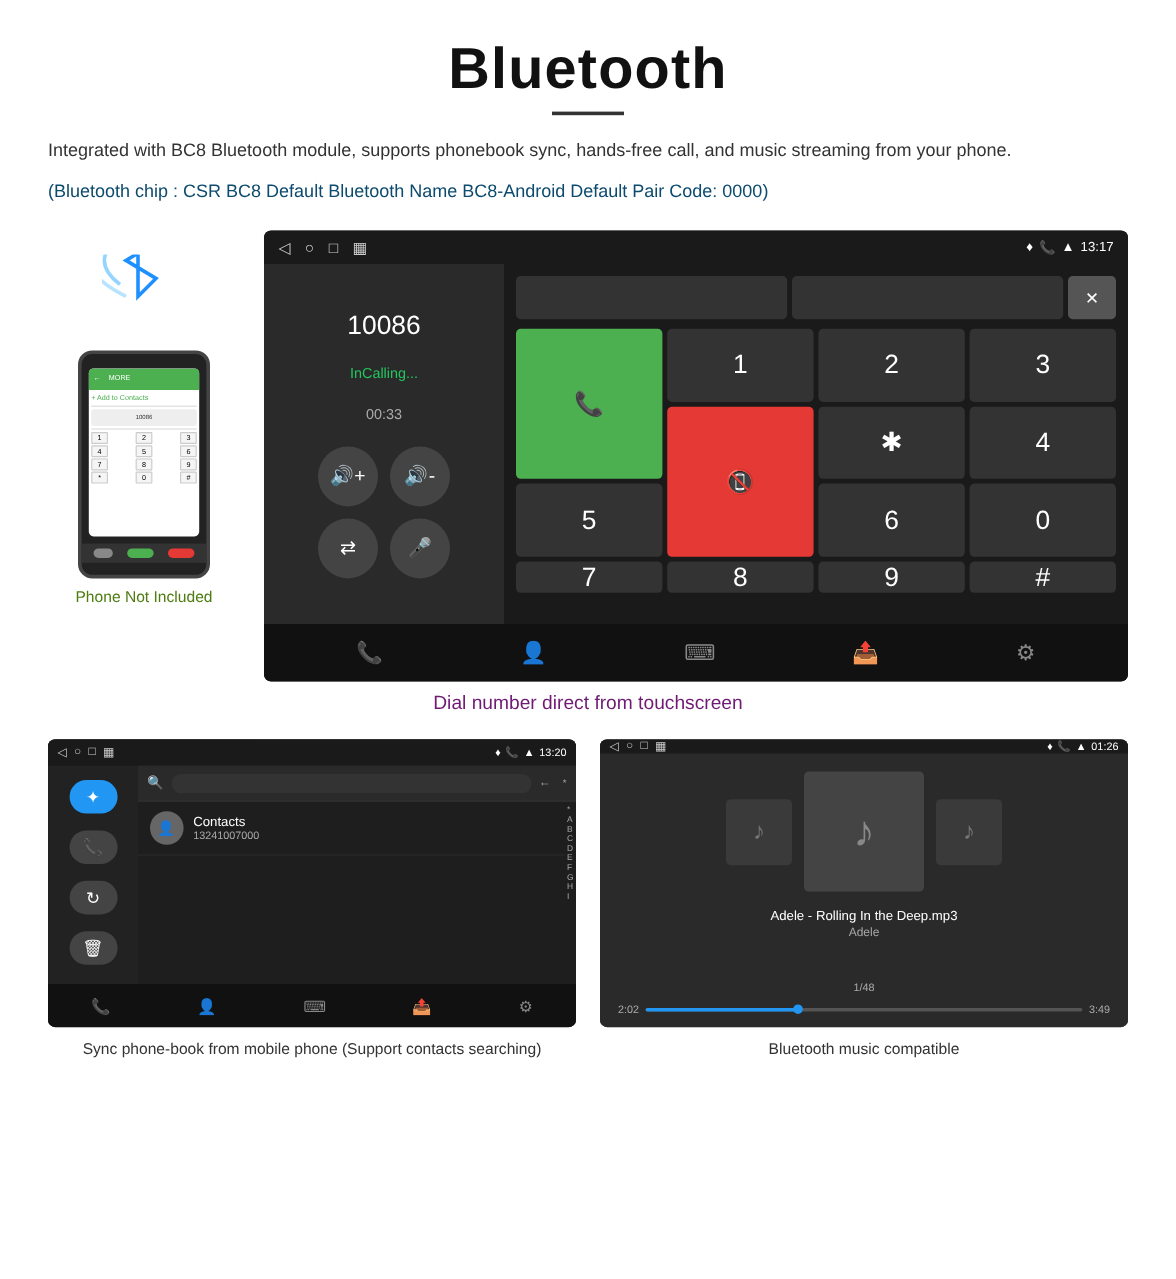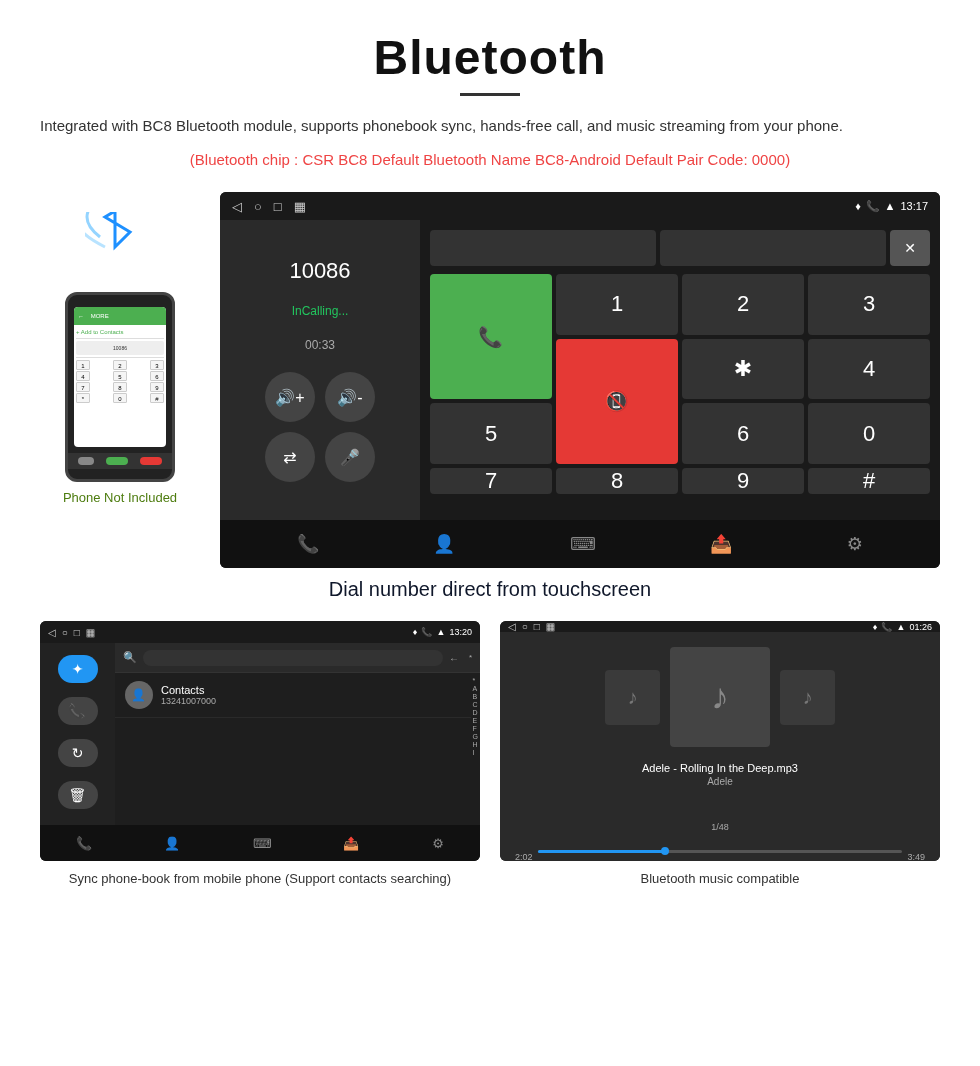--- a/index.html
+++ b/index.html
@@ -28,23 +28,23 @@
     }
 
     .subtitle {
       font-size: 15px;
       color: #333;
       line-height: 1.6;
       margin-bottom: 10px;
     }
 
     .orange-text {
-      text-align: center;
+      text-align: left;
       font-size: 15px;
-      color: #ef4444;
+      color: #0c4a6e;
       line-height: 1.6;
       margin-bottom: 20px;
     }
 
     
     .main-section {
       display: flex;
       align-items: flex-start;
       gap: 20px;
       margin-bottom: 10px;
@@ -309,22 +309,22 @@
     }
 
     .nav-icon {
       color: #888;
       font-size: 18px;
     }
 
     
     .caption-text {
       text-align: center;
-      font-size: 20px;
-      color: #0f172a;
+      font-size: 16px;
+      color: #701a75;
       margin: 10px 0 20px;
     }
 
     
     .bottom-screenshots {
       display: flex;
       gap: 20px;
       margin-bottom: 10px;
     }
 
@@ -521,21 +521,21 @@
     .song-track { color: #aaa; font-size: 9px; margin-top: 35px; }
 
     .progress-bar-container {
       width: 100%;
       display: flex;
       align-items: center;
       gap: 5px;
       margin-bottom: 10px;
     }
 
-    .time-label { color: #aaa; font-size: 9px; margin-top: 12px; }
+    .time-label { color: #aaa; font-size: 9px; }
 
     .progress-bar {
       flex: 1;
       height: 3px;
       background: #555;
       border-radius: 2px;
       position: relative;
     }
 
     .progress-fill {

